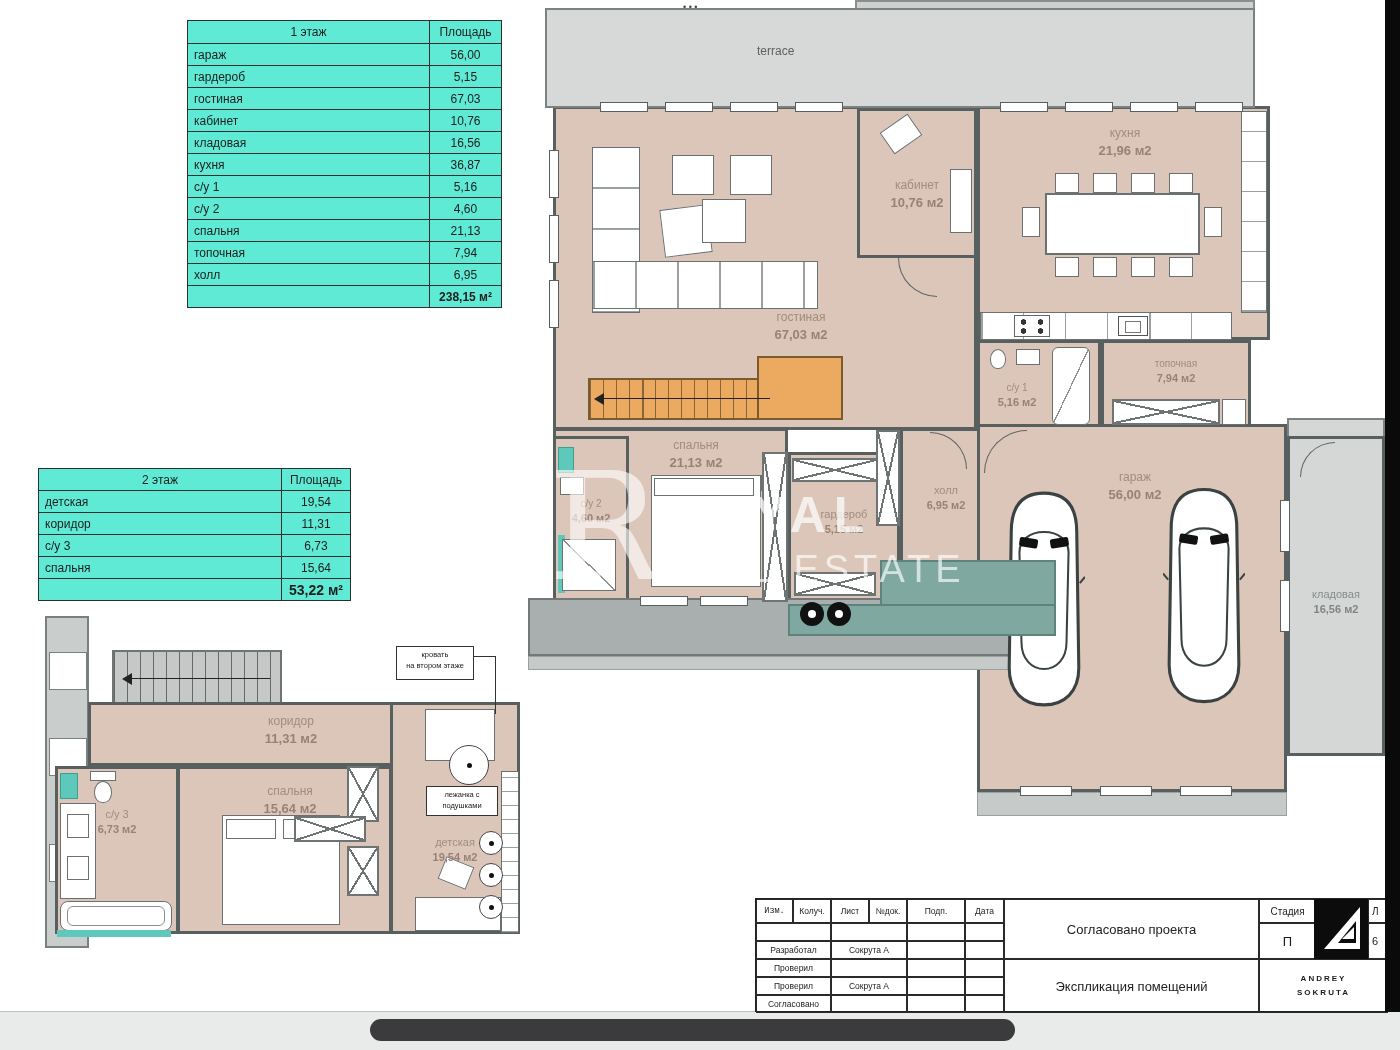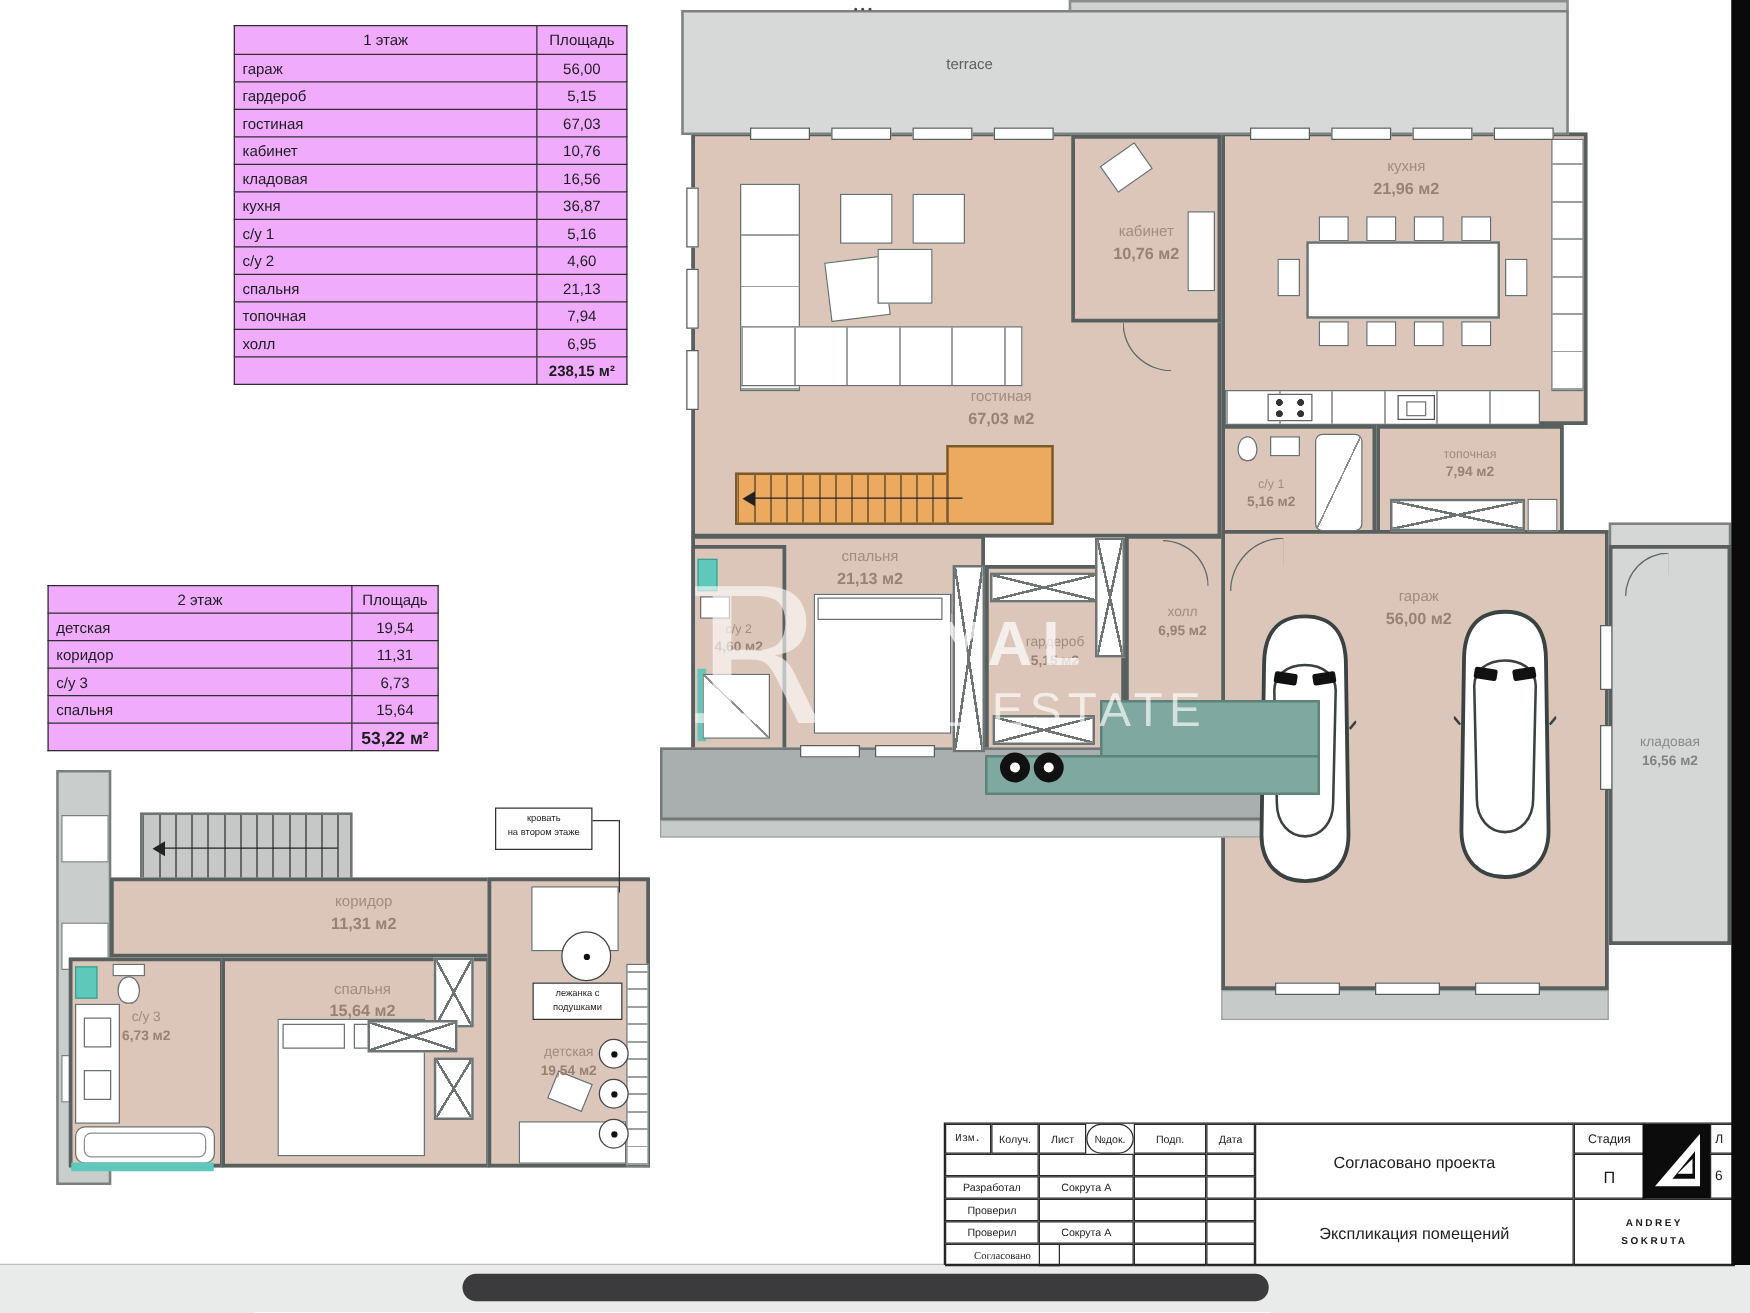--- a/index.html
+++ b/index.html
@@ -1,20 +1,20 @@
 <!DOCTYPE html>
 <html><head>
 <meta charset="utf-8">
 <style>
   html,body{margin:0;padding:0;}
   body{font-family:"Liberation Sans",sans-serif;background:#fff;}
   .canvas{position:relative;width:1400px;height:1050px;background:#ffffff;overflow:hidden;}
   .abs{position:absolute;}
   
-  .t{position:absolute;border-collapse:collapse;background:#f0abfc;table-layout:fixed;}
+  .t{position:absolute;border-collapse:collapse;background:#5eead4;table-layout:fixed;}
   .t th,.t td{border:1.3px solid #2e2e2e;font-weight:normal;font-size:12px;color:#1d1d1d;padding:0 6px;height:21px;}
   .t th{text-align:center;}
   .t td.val{text-align:center;padding:0;}
   .t td.tot{text-align:center;font-weight:bold;}
   
   .room{position:absolute;border:3.5px solid #57605f;background:#dcc6ba;box-sizing:border-box;}
   .room.gray{background:#d4d7d6;}
   .rlabel{position:absolute;text-align:center;color:#a18c7e;font-size:12px;line-height:1.4;z-index:6;}
   .rlabel .nm{display:block;}
   .rlabel .ar{display:block;font-weight:bold;font-size:13px;color:#9a8273;}
@@ -397,41 +397,41 @@
 
   <div class="wm" style="left:548px;top:452px;font-family:'DejaVu Serif',serif;font-size:150px;line-height:1;color:rgba(255,255,255,.62);">R</div>
   <div class="wm" style="left:660px;top:548px;font-size:38px;letter-spacing:5px;color:rgba(255,255,255,.66);">REAL ESTATE</div>
   <div class="wm" style="left:662px;top:486px;font-size:50px;font-weight:bold;letter-spacing:8px;">ROYAL</div>
 
   <div class="tb" style="left:755px;top:898px;width:632px;height:114px;">
 
     <div class="tbc" style="left:0;top:0;width:37px;height:24px;font-family:Liberation Mono, monospace;">Изм.</div>
     <div class="tbc" style="left:37px;top:0;width:38px;height:24px;">Колуч.</div>
     <div class="tbc" style="left:75px;top:0;width:38px;height:24px;">Лист</div>
-    <div class="tbc" style="left:113px;top:0;width:38px;height:24px;border-radius:12px;">№док.</div>
+    <div class="tbc" style="left:113px;top:0;width:38px;height:24px;">№док.</div>
     <div class="tbc" style="left:151px;top:0;width:58px;height:24px;">Подп.</div>
     <div class="tbc" style="left:209px;top:0;width:39px;height:24px;">Дата</div>
 
     <div class="tbc" style="left:0;top:24px;width:75px;height:18px;"></div>
     <div class="tbc" style="left:75px;top:24px;width:76px;height:18px;"></div>
     <div class="tbc" style="left:151px;top:24px;width:58px;height:18px;"></div>
     <div class="tbc" style="left:209px;top:24px;width:39px;height:18px;"></div>
     <div class="tbc" style="left:0;top:42px;width:75px;height:18px;">Разработал</div>
     <div class="tbc" style="left:75px;top:42px;width:76px;height:18px;">Сокрута А</div>
     <div class="tbc" style="left:151px;top:42px;width:58px;height:18px;"></div>
     <div class="tbc" style="left:209px;top:42px;width:39px;height:18px;"></div>
     <div class="tbc" style="left:0;top:60px;width:75px;height:18px;">Проверил</div>
     <div class="tbc" style="left:75px;top:60px;width:76px;height:18px;"></div>
     <div class="tbc" style="left:151px;top:60px;width:58px;height:18px;"></div>
     <div class="tbc" style="left:209px;top:60px;width:39px;height:18px;"></div>
     <div class="tbc" style="left:0;top:78px;width:75px;height:18px;">Проверил</div>
     <div class="tbc" style="left:75px;top:78px;width:76px;height:18px;">Сокрута А</div>
     <div class="tbc" style="left:151px;top:78px;width:58px;height:18px;"></div>
     <div class="tbc" style="left:209px;top:78px;width:39px;height:18px;"></div>
-    <div class="tbc" style="left:0;top:96px;width:92px;height:18px;font-family:Liberation Serif, serif;">Согласовано</div>
+    <div class="tbc" style="left:0;top:96px;width:75px;height:18px;">Согласовано</div>
     <div class="tbc" style="left:75px;top:96px;width:76px;height:18px;"></div>
     <div class="tbc" style="left:151px;top:96px;width:58px;height:18px;"></div>
     <div class="tbc" style="left:209px;top:96px;width:39px;height:18px;"></div>
 
     <div class="tbc big" style="left:248px;top:0;width:255px;height:60px;">Согласовано проекта</div>
     <div class="tbc big" style="left:248px;top:60px;width:255px;height:54px;">Экспликация помещений</div>
 
     <div class="tbc" style="left:503px;top:0;width:57px;height:24px;font-size:10px;">Стадия</div>
     <div class="tbc" style="left:503px;top:24px;width:57px;height:36px;font-size:13px;">П</div>
     <div class="tbc" style="left:612px;top:0;width:20px;height:24px;font-size:10px;justify-content:flex-start;padding-left:3px;">Л</div>

